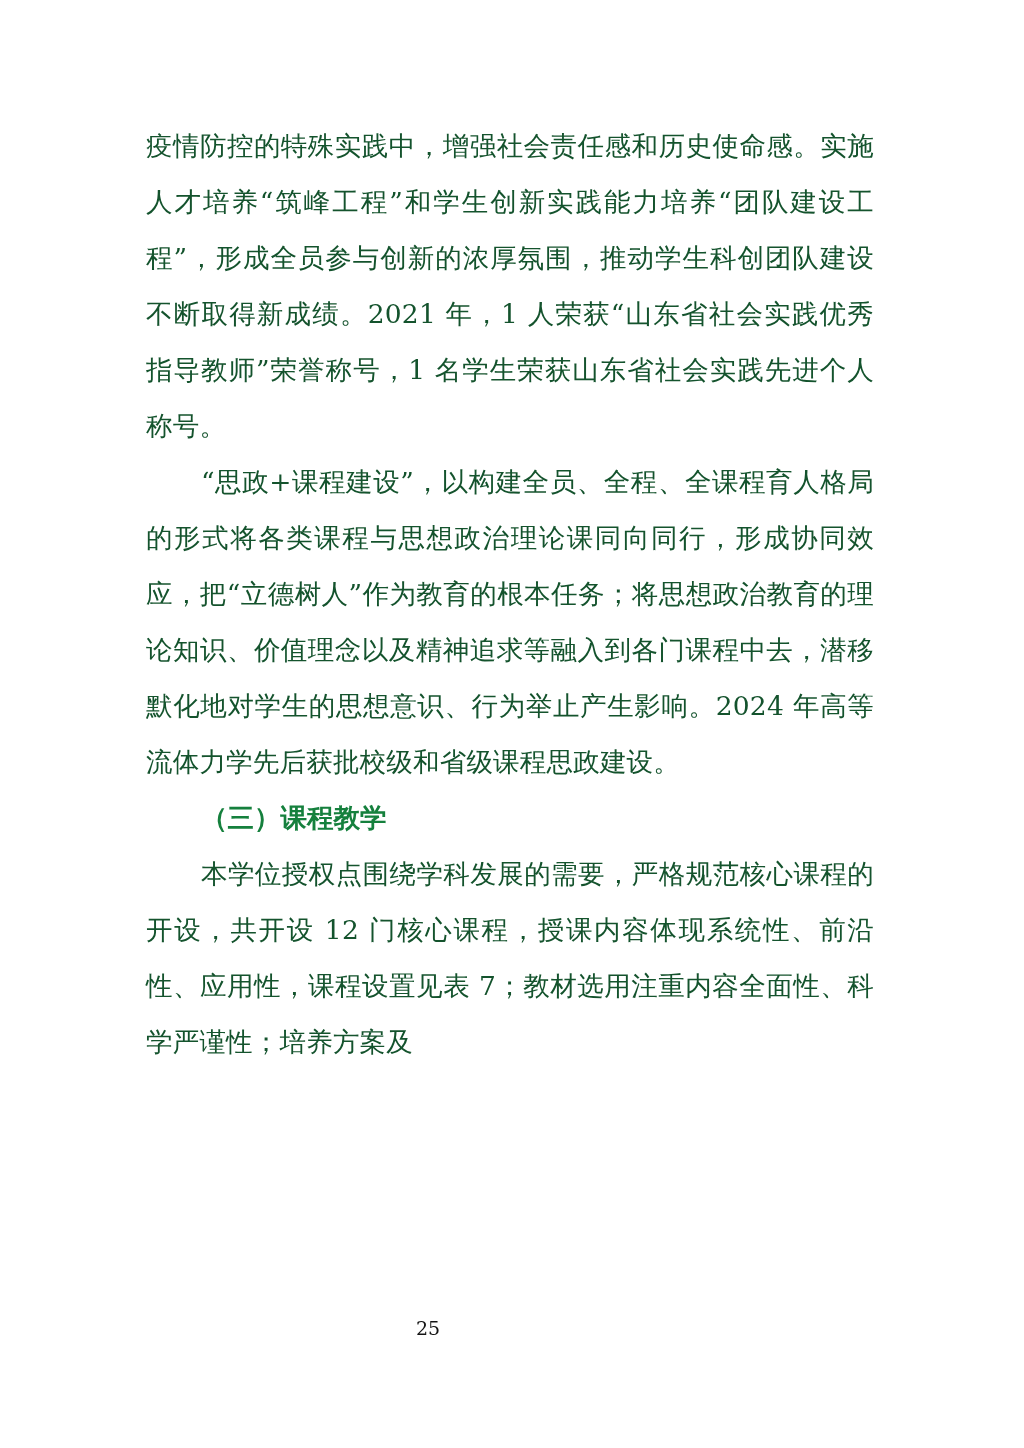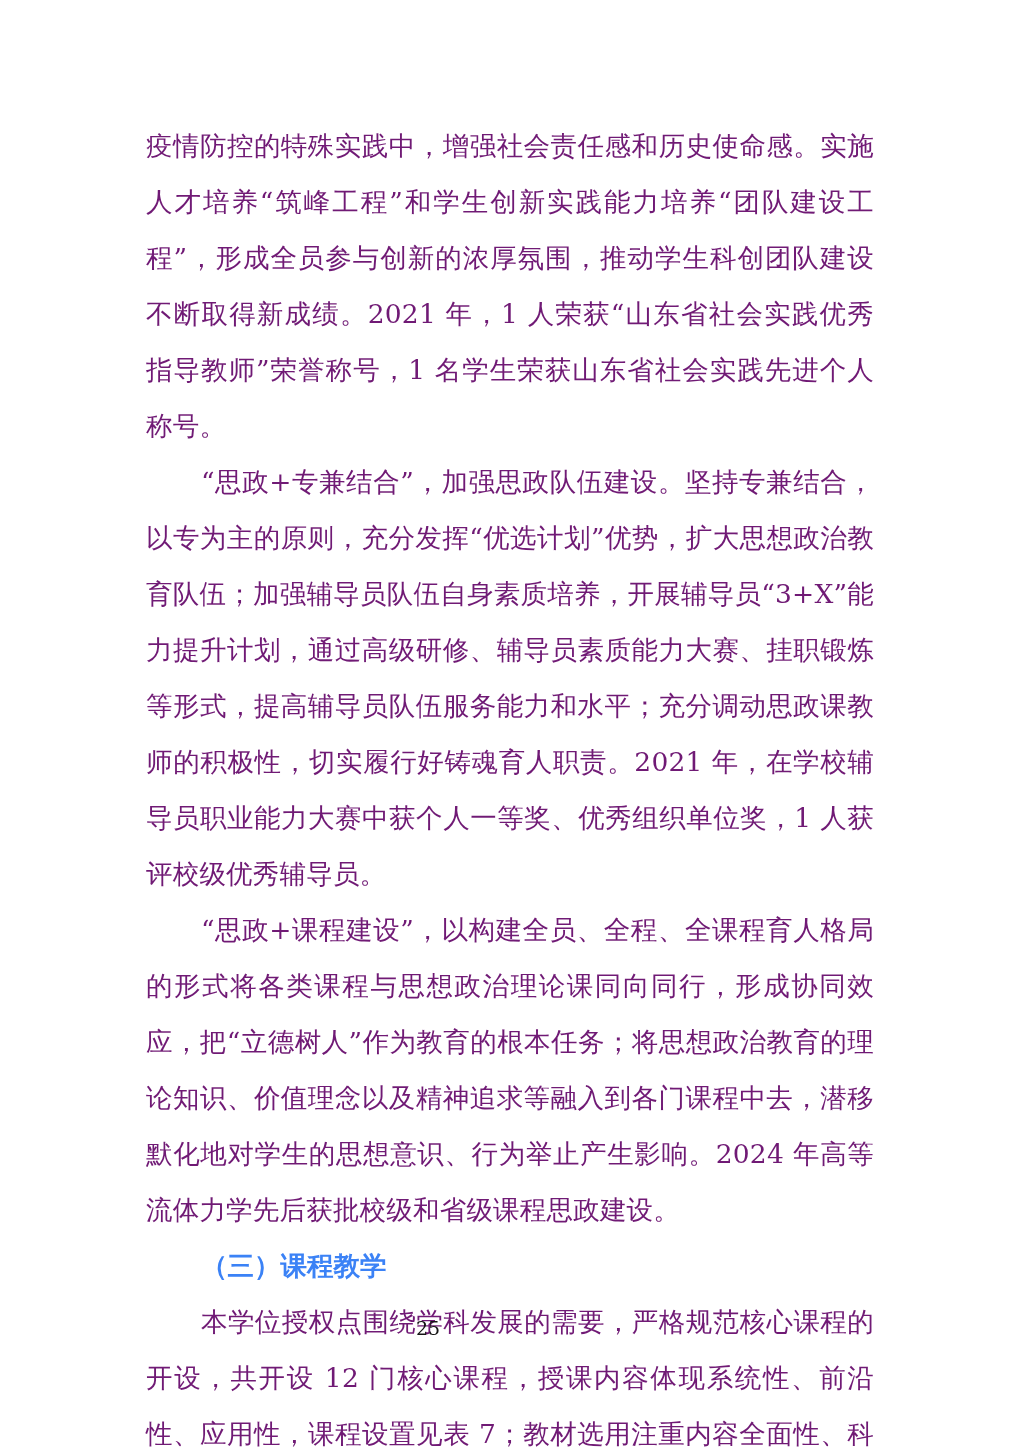--- a/index.html
+++ b/index.html
@@ -29,53 +29,52 @@
     top: 118px;
     width: 740px;
   }
   p.para {
     margin: 0 12px 0 0;
     font-size: 26.5px;
     line-height: 56px;
     text-align: justify;
     text-justify: inter-ideograph;
     letter-spacing: 0.2px;
-    color: #701a75;
+    color: #14532d;
   }
   p.indent {
     text-indent: 55px;
   }
   p.heading {
     margin: 0;
     font-size: 26.5px;
     line-height: 56px;
     font-weight: bold;
     text-indent: 55px;
-    color: #3b82f6;
+    color: #15803d;
   }
   .page-number {
     position: absolute;
     top: 1317px;
     left: 0;
     width: 856px;
     text-align: center;
     font-size: 19px;
     font-family: "DejaVu Serif", "Liberation Serif", serif;
     color: #141414;
   }
 </style>
 </head>
 <body>
 
 <div class="page">
   <div class="content">
 
     <p class="para">疫情防控的特殊实践中，增强社会责任感和历史使命感。实施人才培养“筑峰工程”和学生创新实践能力培养“团队建设工程”，形成全员参与创新的浓厚氛围，推动学生科创团队建设不断取得新成绩。2021 年，1 人荣获“山东省社会实践优秀指导教师”荣誉称号，1 名学生荣获山东省社会实践先进个人称号。</p>
 
-    <p class="para indent">“思政+专兼结合”，加强思政队伍建设。坚持专兼结合，以专为主的原则，充分发挥“优选计划”优势，扩大思想政治教育队伍；加强辅导员队伍自身素质培养，开展辅导员“3+X”能力提升计划，通过高级研修、辅导员素质能力大赛、挂职锻炼等形式，提高辅导员队伍服务能力和水平；充分调动思政课教师的积极性，切实履行好铸魂育人职责。2021 年，在学校辅导员职业能力大赛中获个人一等奖、优秀组织单位奖，1 人获评校级优秀辅导员。</p>
 
     <p class="para indent">“思政+课程建设”，以构建全员、全程、全课程育人格局的形式将各类课程与思想政治理论课同向同行，形成协同效应，把“立德树人”作为教育的根本任务；将思想政治教育的理论知识、价值理念以及精神追求等融入到各门课程中去，潜移默化地对学生的思想意识、行为举止产生影响。2024 年高等流体力学先后获批校级和省级课程思政建设。</p>
 
     <p class="heading">（三）课程教学</p>
 
     <p class="para indent">本学位授权点围绕学科发展的需要，严格规范核心课程的开设，共开设 12 门核心课程，授课内容体现系统性、前沿性、应用性，课程设置见表 7；教材选用注重内容全面性、科学严谨性；培养方案及</p>
 
   </div>
 
   <div class="page-number">25</div>

